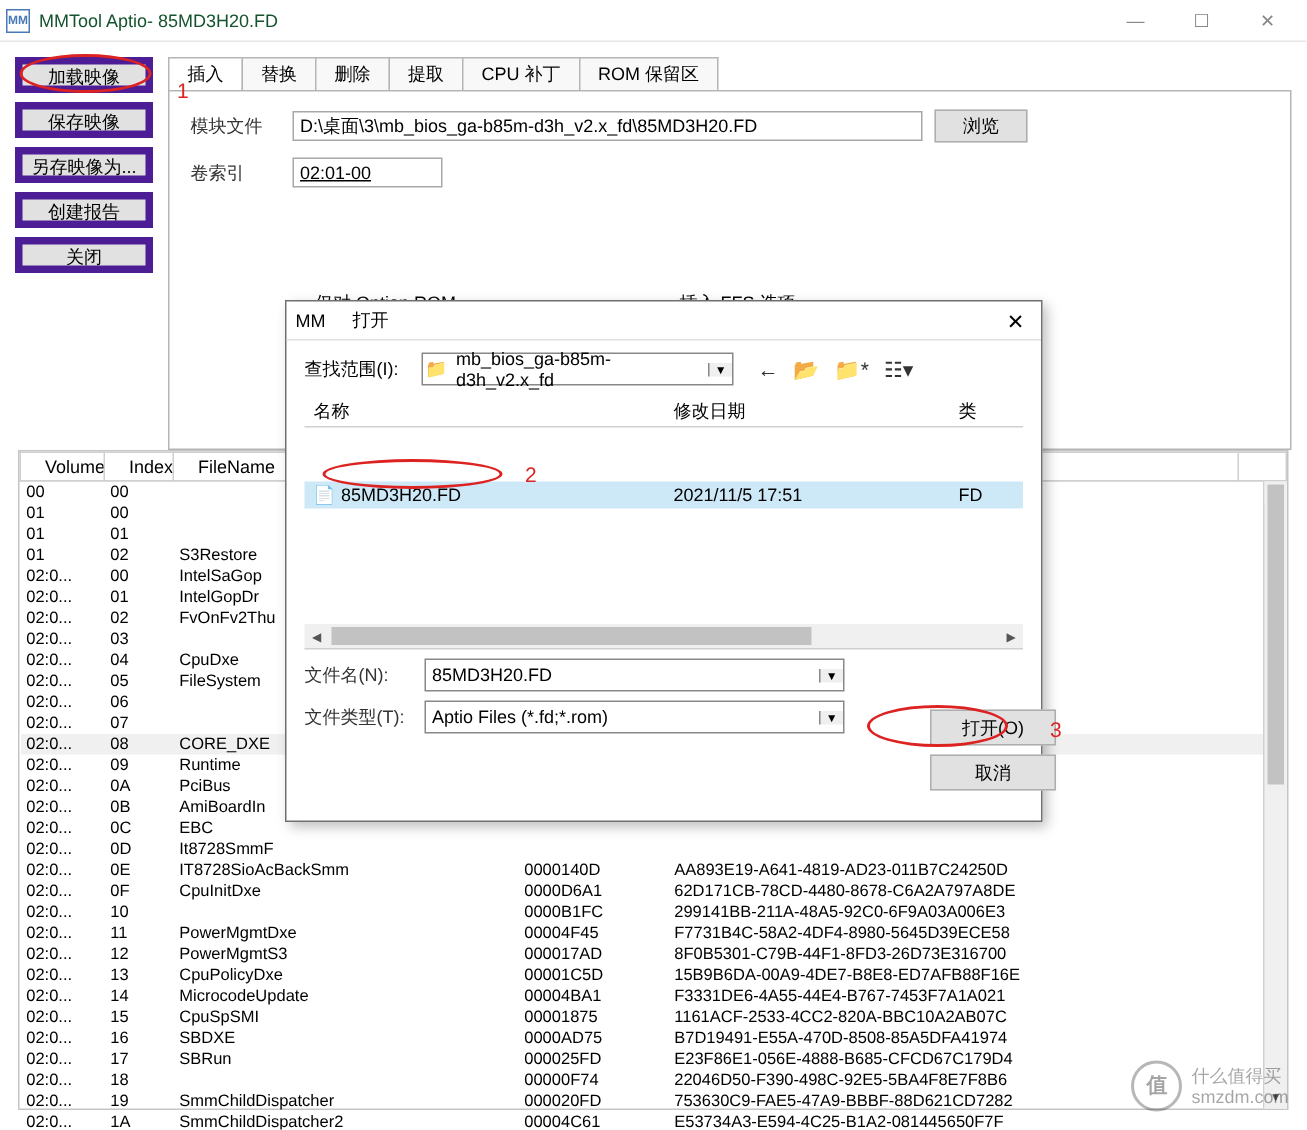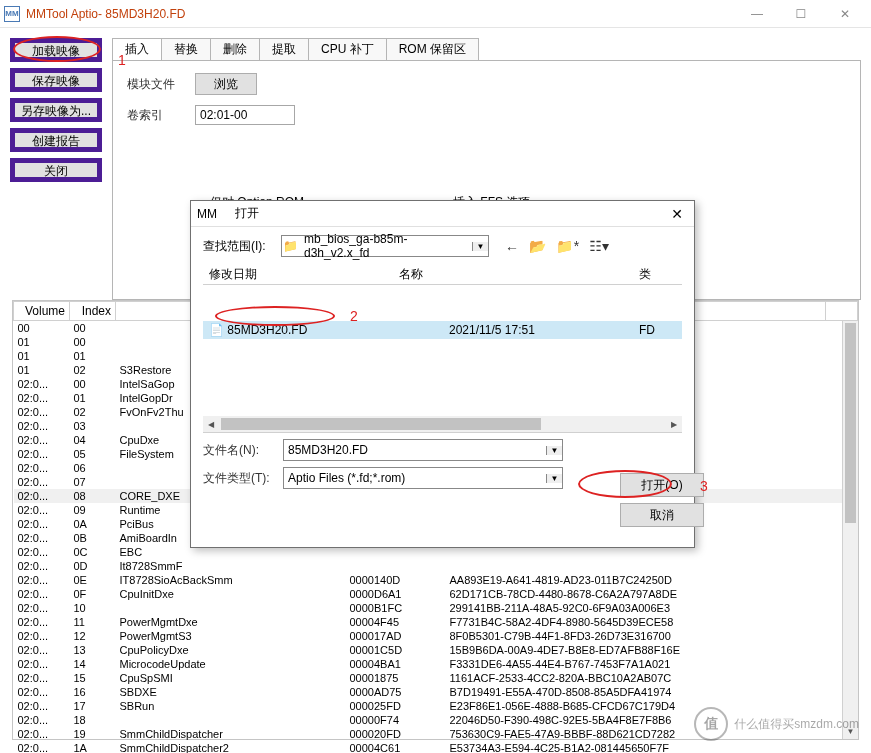--- a/index.html
+++ b/index.html
@@ -1,21 +1,21 @@
 <!DOCTYPE html>
 <html><head>
 <meta charset="utf-8">
 <style>
 * { box-sizing: border-box; margin: 0; padding: 0; font-family: "Microsoft YaHei", "Segoe UI", sans-serif; font-size: 12px; }
 body { background: #fff; width: 871px; height: 753px; position: relative; overflow: hidden; }
 
 
 .titlebar { height: 28px; background: #fff; border-bottom: 1px solid #e5e5e5; display:flex; align-items:center; padding:0 4px; }
 .titlebar .tb-icon { width:16px; height:16px; margin-right:6px; display:inline-flex; align-items:center; justify-content:center; border:1px solid #4a7ab5; color:#4a7ab5; font-size:8px; font-weight:bold; }
-.titlebar .tb-title { color:#c2410c; font-size:12px; flex:1; }
+.titlebar .tb-title { color:#14532d; font-size:12px; flex:1; }
 .titlebar .tb-btn { width:44px; height:28px; display:flex; align-items:center; justify-content:center; color:#888; }
 
 .workarea { padding: 10px 10px 0 10px; display:flex; gap:10px; }
 .sidebar { display:flex; flex-direction:column; gap:6px; width:92px; }
 .sidebar button { height:24px; background:#e1e1e1; border:5px solid #4c1d95; font-size:12px; cursor:pointer; }
 .ellipse { position:absolute; border:2px solid #d22; border-radius:50%; pointer-events:none; }
 .ann { position:absolute; color:#d22; font-size:14px; pointer-events:none; }
 
 .mainpane { flex:1; position:relative; }
 .tabs { display:flex; height:22px; }
@@ -25,21 +25,21 @@
 .row { display:flex; align-items:center; margin-bottom:10px; gap:8px; }
 .row label { width:60px; color:#333; }
 .row input[type=text] { height:20px; border:1px solid #a7a7a7; padding:0 4px; font-size:12px; }
 .row .btn { height:22px; padding:0 18px; background:#e1e1e1; border:1px solid #adadad; cursor:pointer; }
 .groupbox { border:1px solid #c5c5c5; position:absolute; top:140px; height:80px; }
 .groupbox .legend { position:absolute; top:-8px; left:10px; background:#fff; padding:0 4px; }
 
 
 .tablewrap { position:absolute; left:12px; top:300px; width:847px; height:440px; border:1px solid #c5c5c5; }
 .tbl { width:100%; border-collapse:collapse; table-layout:fixed; }
-.tbl th { background:#fff; border:1px solid #d0d0d0; text-align:right; padding:2px 4px; font-weight:normal; height:18px; overflow:hidden; white-space:nowrap;margin-left:44px; }
+.tbl th { background:#fff; border:1px solid #d0d0d0; text-align:left; padding:2px 16px; font-weight:normal; height:18px; overflow:hidden; white-space:nowrap;margin-left:44px; }
 .tbl td { padding:0 4px; height:14px; line-height:14px; white-space:nowrap; overflow:hidden; font-size:11px; }
 .tbl tr.sel { background:#f0f0f0; }
 .scrollv { position:absolute; right:0; top:20px; bottom:0; width:16px; background:#f0f0f0; border-left:1px solid #d0d0d0;}
 .scrollv .thumb { position:absolute; left:2px; right:2px; top:2px; height:200px; background:#c2c2c2; }
 .scrollv .arr { position:absolute; left:0; right:0; height:16px; background:#f0f0f0; display:flex; align-items:center; justify-content:center; color:#555; font-size:8px; }
 
 
 .dialog { position:absolute; left:190px; top:200px; width:505px; height:348px; background:#fff; border:1px solid #707070; box-shadow:3px 3px 8px rgba(0,0,0,0.25); }
 .dlg-title { height:26px; display:flex; align-items:center; padding:0 6px; border-bottom:1px solid #e0e0e0; }
 .dlg-title .tb-icon { width:14px; height:14px; }
@@ -65,21 +65,21 @@
 .fl-scroll-h .arr { width:16px; text-align:center; font-size:8px; color:#555; }
 
 .dlg-foot { padding:6px 12px; }
 .dlg-foot .row { margin-bottom:6px; }
 .dlg-foot .row label { width:72px; }
 .dlg-foot .row .combo { flex:1; }
 .dlg-foot .btns { position:absolute; right:30px; bottom:14px; width:84px; }
 .dlg-foot .btns button { width:84px; height:24px; margin-bottom:6px; background:#e1e1e1; border:1px solid #adadad; cursor:pointer;margin-left:40px; }
 .watermark-logo { position:absolute; right:12px; bottom:12px; opacity:0.35; display:flex; align-items:center; gap:6px; }
 .watermark-logo .circ { width:34px; height:34px; border-radius:50%; border:2px solid #333; display:flex; align-items:center; justify-content:center; font-size:14px; font-weight:bold; }
-.watermark-logo .txt { font-size:13px; display:flex; line-height:14px; }
+.watermark-logo .txt { font-size:13px; display:flex; flex-direction:column; line-height:14px; }
 </style>
 </head>
 <body>
 
 <div class="titlebar">
   <span class="tb-icon">MM</span>
   <span class="tb-title">MMTool Aptio- 85MD3H20.FD</span>
   <div class="tb-btn">—</div>
   <div class="tb-btn">☐</div>
   <div class="tb-btn">✕</div>
@@ -99,25 +99,26 @@
       <div class="tab active">插入</div>
       <div class="tab">替换</div>
       <div class="tab">删除</div>
       <div class="tab">提取</div>
       <div class="tab">CPU 补丁</div>
       <div class="tab">ROM 保留区</div>
     </div>
     <div class="tabcontent">
       <div class="row">
         <label>模块文件</label>
+        <input type="text" style="width: 420px;" value="D:\桌面\3\mb_bios_ga-b85m-d3h_v2.x_fd\85MD3H20.FD">
         <button class="btn">浏览</button>
       </div>
       <div class="row">
         <label>卷索引</label>
-        <input type="text" style="width: 100px;" value="02:01-00">
+        <input type="text" style="width: 100px; text-decoration: underline;" value="02:01-00">
       </div>
       <div class="groupbox" style="left:82px; width:230px;">
         <div class="legend">仅对 Option ROM</div>
       </div>
       <div class="groupbox" style="left:325px; width:140px;">
         <div class="legend">插入 FFS 选项</div>
       </div>
     </div>
   </div>
 </div>
@@ -418,22 +419,22 @@
     </div>
     <div class="navicons">
       <span>←</span>
       <span>📂</span>
       <span>📁*</span>
       <span>☷▾</span>
     </div>
   </div>
   <div class="filelist">
     <div class="fl-head">
+      <div style="width:240px">名称</div>
       <div style="width:190px">修改日期</div>
-      <div style="width:240px">名称</div>
       <div style="width:40px">类</div>
     </div>
     <div class="fl-row sel">
       <div style="width:240px">📄 <span>85MD3H20.FD</span></div>
       <div style="width:190px">2021/11/5 17:51</div>
       <div style="width:40px">FD</div>
     </div>
     <div class="fl-scroll-h">
       <div class="arr">◀</div>
       <div class="thumb"></div>

